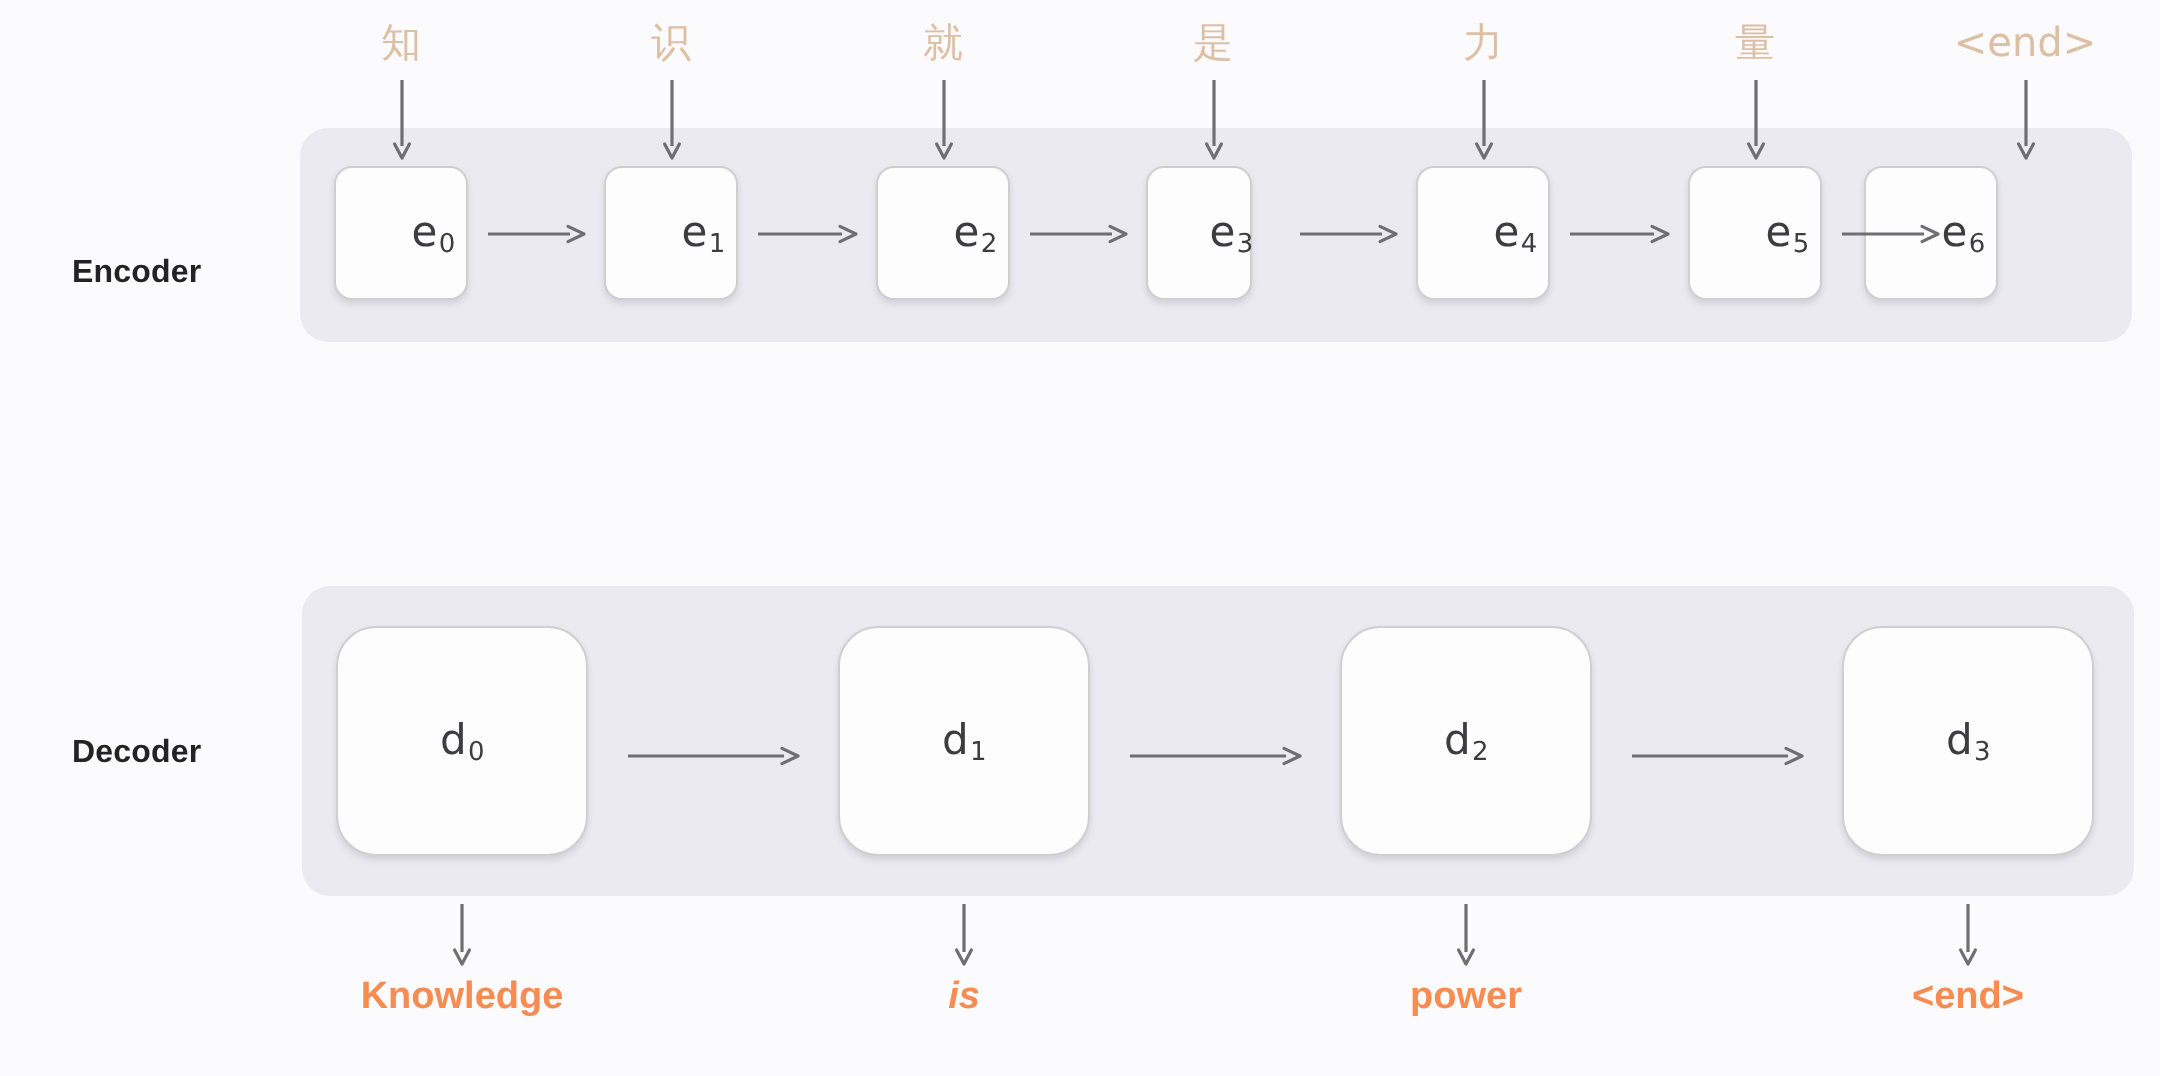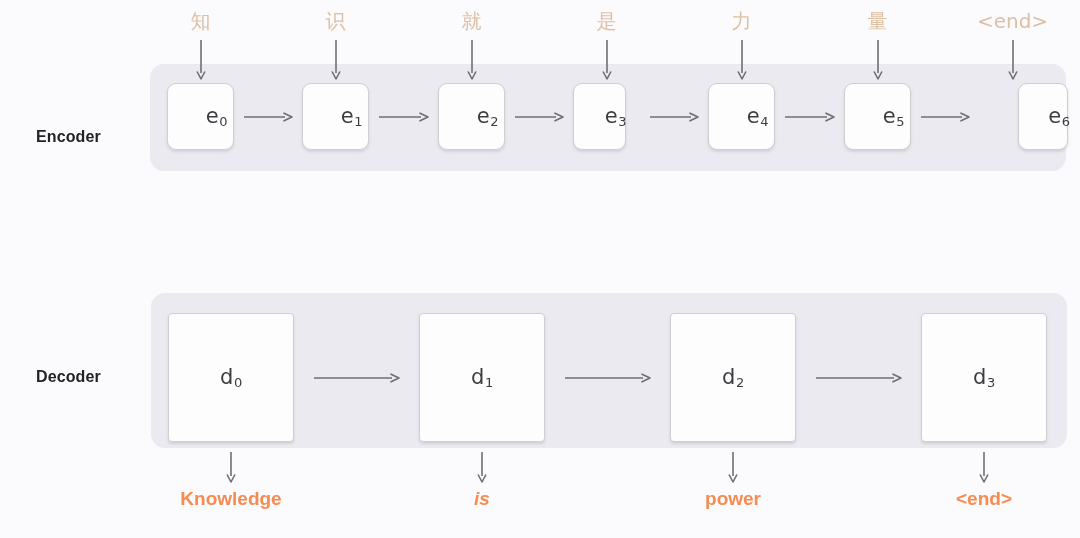--- a/index.html
+++ b/index.html
@@ -70,22 +70,22 @@
   }
   .cell-text sub {
     font-size: 13px;
     vertical-align: baseline;
     position: relative;
     bottom: -3px;
     left: .5px;
   }
   .enc-cell { width: 67px; height: 67px; top: 83px; padding-left: 32px; }
   .dec-cell {
-    width: 126px; height: 129px; top: 313px;
-    border-radius: 4px;
+    width: 126px; height: 115px; top: 313px;
+    border-radius: 20px;
   }
 
   
   .h-arrow {
     position: absolute;
     height: 10px;
     pointer-events: none;
   }
   .h-arrow svg { display: block; overflow: visible; }
 
@@ -195,21 +195,21 @@
       </div>
       <div class="cell enc-cell" style="left: 573px; width: 53px;">
         <span class="cell-text">e<sub>3</sub></span>
       </div>
       <div class="cell enc-cell" style="left: 708px; width: 67px;">
         <span class="cell-text">e<sub>4</sub></span>
       </div>
       <div class="cell enc-cell" style="left: 844px; width: 67px;">
         <span class="cell-text">e<sub>5</sub></span>
       </div>
-      <div class="cell enc-cell" style="left: 1018px; width: 50px;">
+      <div class="cell enc-cell" style="left: 932px; width: 67px;">
         <span class="cell-text">e<sub>6</sub></span>
       </div>
     </div>
   <div id="encoder-links">
       <div class="h-arrow" style="left: 244px; top: 111.5px; width: 48px;">
         <svg width="48" height="10" viewBox="0 0 48 10">
           <line x1="0" y1="5" x2="41" y2="5" stroke="#6e6e73" stroke-width="1.6"></line>
           <path d="M40 1.2 L48 5 L40 8.8" fill="none" stroke="#6e6e73" stroke-width="1.6" stroke-linecap="round" stroke-linejoin="round"></path>
         </svg>
       </div>

